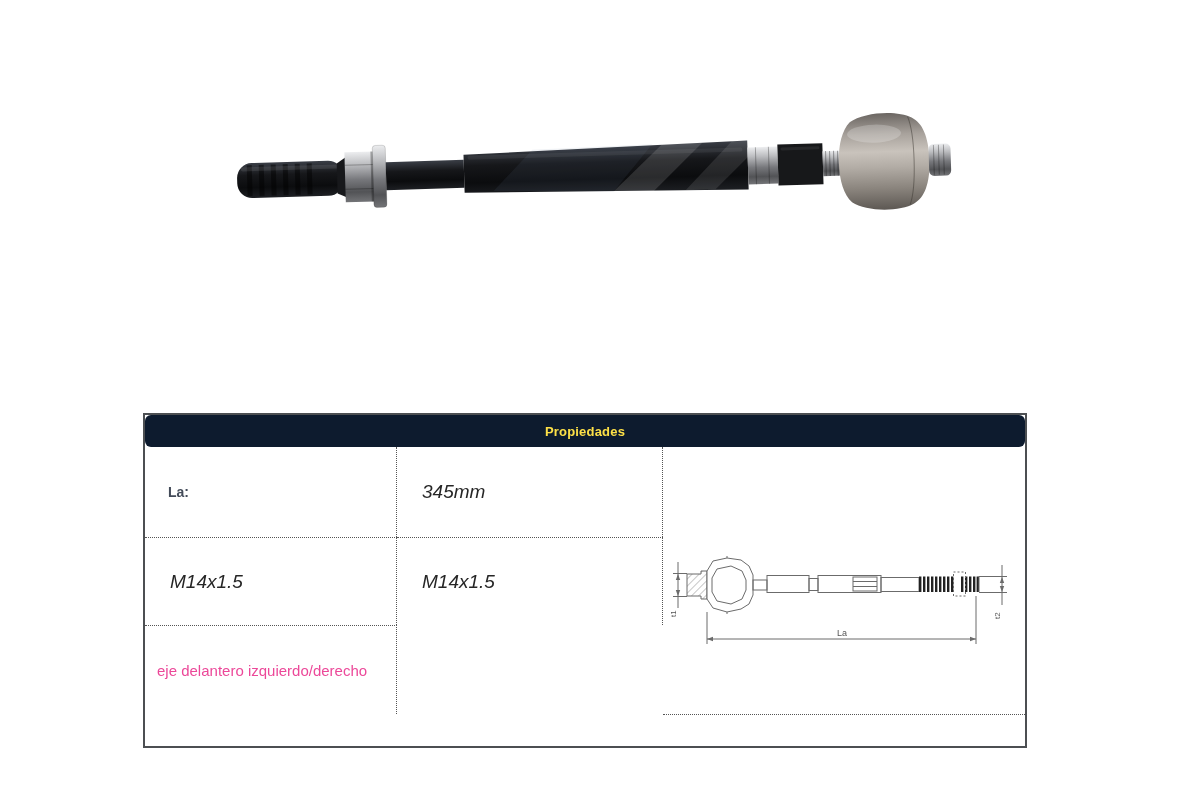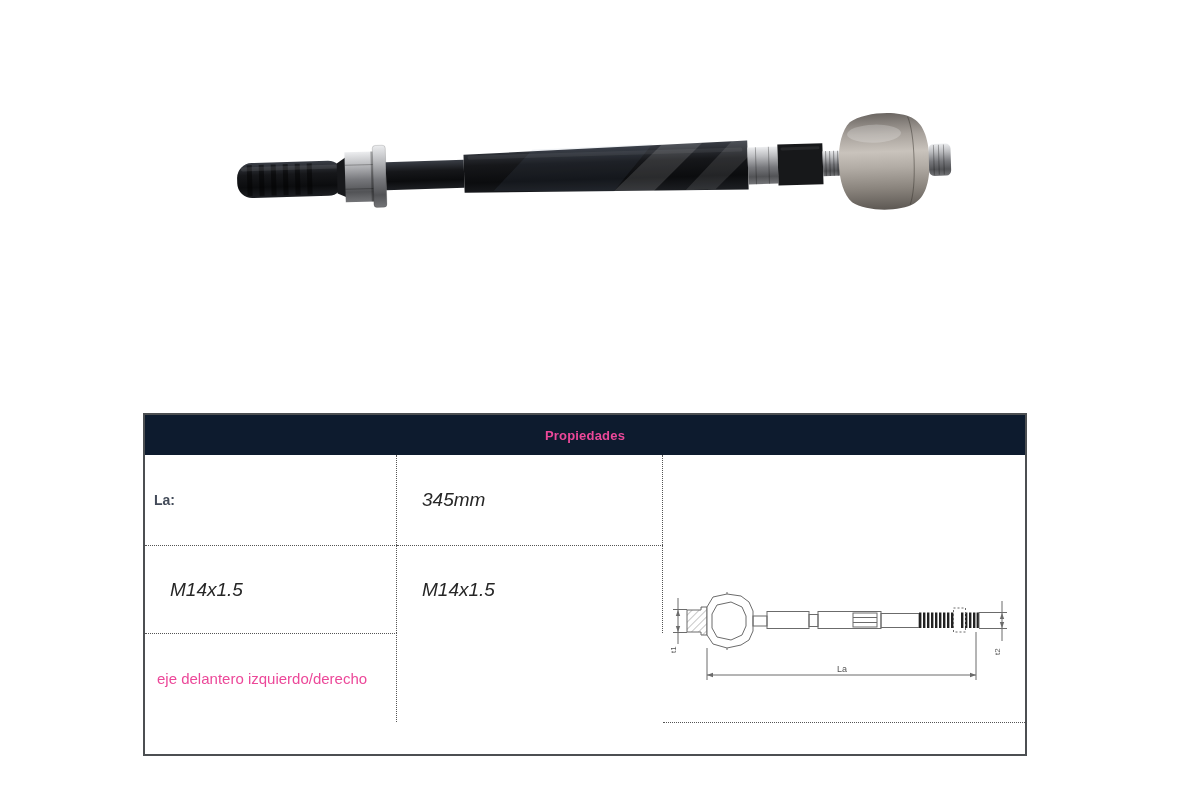--- a/index.html
+++ b/index.html
@@ -8,45 +8,44 @@
     font-family:"Liberation Sans", sans-serif;overflow:hidden;
   }
   
   .photo{position:absolute;left:233px;top:100px;width:720px;height:118px;}
   
   .props{
     position:absolute;left:143px;top:413px;width:884px;
     border:2px solid #4c4f52;background:#fff;box-sizing:border-box;
   }
   .props-header{
-    height:40px;background:#0d1b2e;color:#ec4899;
+    height:32px;background:#0d1b2e;color:#fde047;
     display:flex;align-items:center;justify-content:center;
-    font-size:13px;font-weight:700;letter-spacing:0.2px;
+    font-size:13px;font-weight:700;letter-spacing:0.2px;border-radius:6px;
   }
   .props-body{
     display:grid;
     grid-template-columns:252px 266px 1fr;
     grid-template-rows:90px 88px 89px 32px;
   }
   .cell{box-sizing:border-box;display:flex;align-items:center;background:#fff;}
   .cell.lbl{
-    font-size:14px;font-weight:700;color:#434b59;padding-left:9px;
+    font-size:14px;font-weight:700;color:#434b59;padding-left:23px;
   }
   .cell.val{
     font-size:19px;color:#262626;padding-left:25px;font-style:italic;
   }
   .cell.val-small{
     font-size:15px;color:#ec4899;padding-left:12px;
   }
   .b-right{border-right:1px dotted #555;}
   .b-top{border-top:1px dotted #555;}
   .cell.drawing{
     grid-column:3;grid-row:1 / span 3;position:relative;
     display:block;
-    margin-top:28px;
   }
   .cell.drawing svg{position:absolute;left:6px;top:100px;}
   .cell.empty{grid-column:3;grid-row:4;}
   text{font-family:"Liberation Sans", sans-serif;}
 </style>
 </head>
 <body>
 
 <div class="photo">
   <svg width="720" height="118" viewBox="0 0 720 118">

